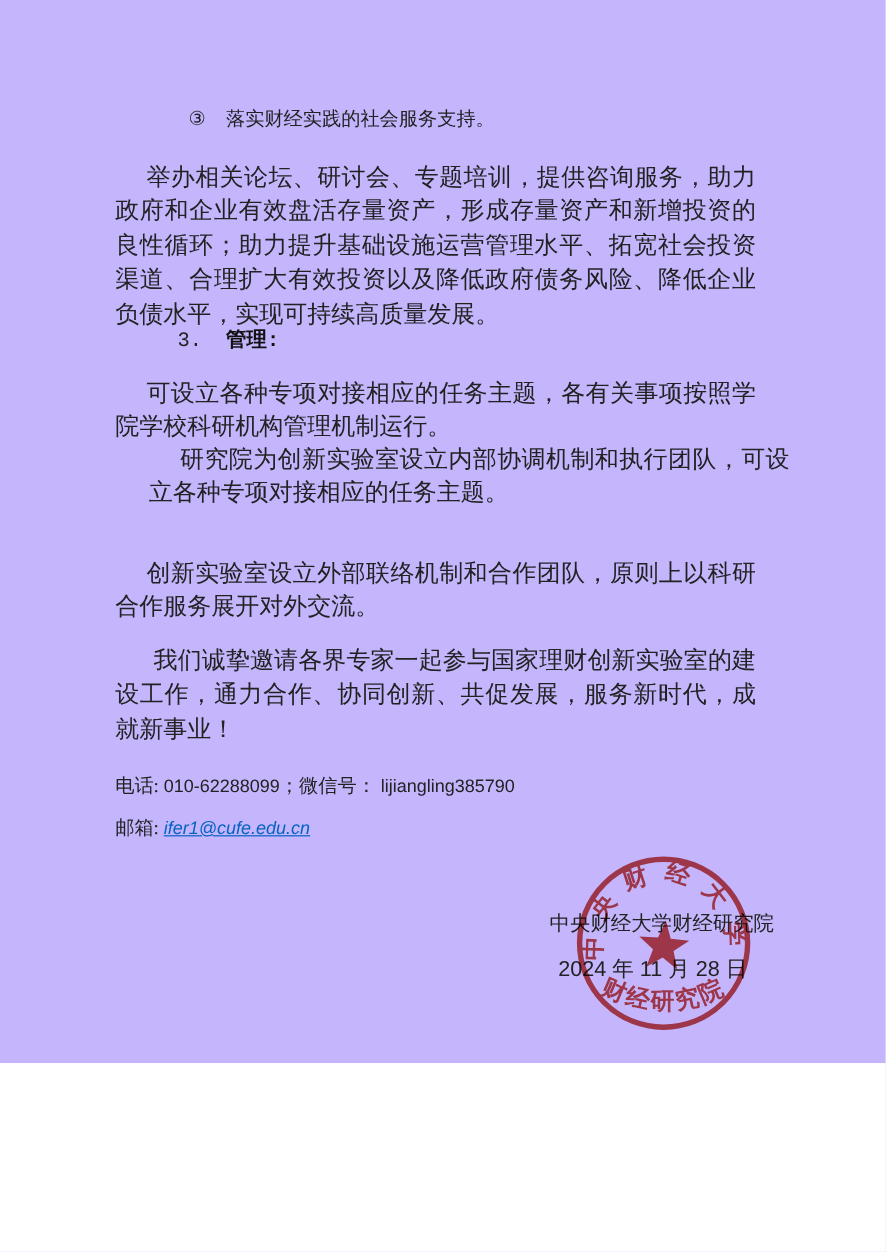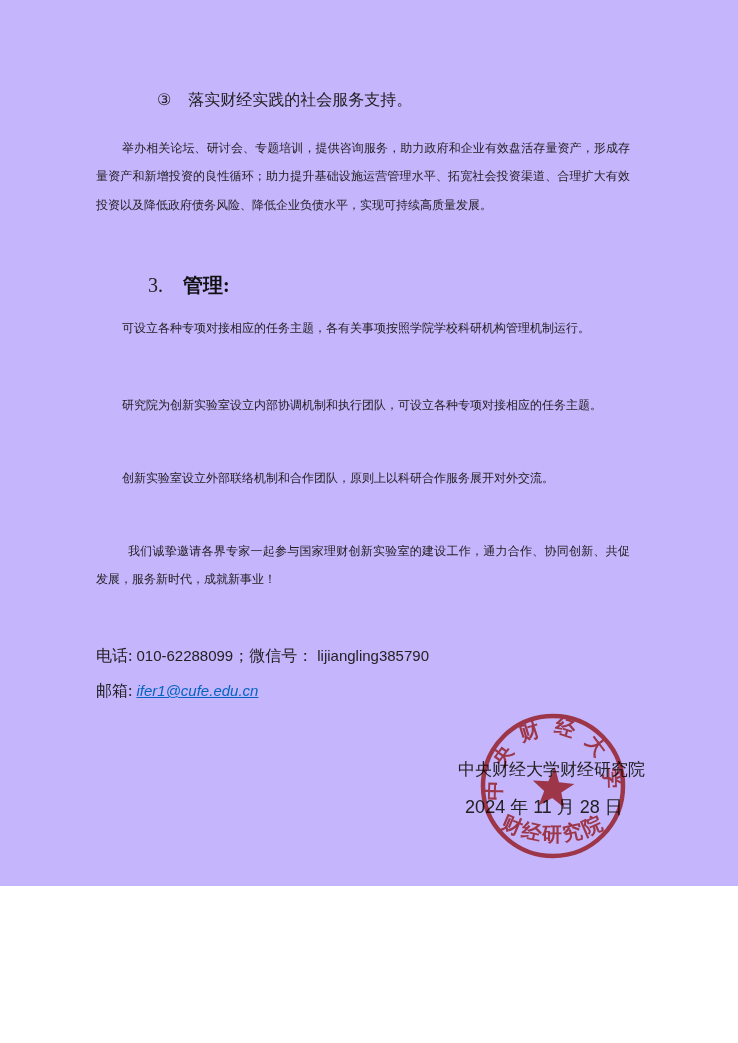--- a/index.html
+++ b/index.html
@@ -8,39 +8,39 @@
     width: 738px;
     height: 886px;
     background: #c4b5fd;
     font-family: "Liberation Serif", "DejaVu Serif", serif;
     color: #222222;
     overflow: hidden;
     padding-left: 11px;
   }
   .block { position: absolute; left: 96px; width: 534px; }
   .para {
-    font-size: 12px;
+    font-size: 20px;
     line-height: 28.4px;
     text-align: justify;
     text-justify: inter-character;
     margin: 0;
   }
   .indent { text-indent: 26px; }
   .indent-lg { text-indent: 32px; }
   .list-line {
     font-size: 16px;
     line-height: 22px;
     padding-left: 61px;
   }
   .list-marker { margin-right: 17px; }
   .heading-line {
-    font-size: 20px;
+    font-size: 17px;
     line-height: 22px;
     padding-left: 52px;
-    font-family: Liberation Serif, serif;
+    font-family: Liberation Mono, monospace;
   }
   .heading-num { margin-right: 20px; font-weight: 400; }
   .heading-title { font-weight: 700; color: #111; }
   .contact p {
     margin: 0 0 13px 0;
     font-size: 16px;
     line-height: 22px;
   }
   .latin { font-family: "Liberation Sans", "DejaVu Sans", sans-serif; font-size: 15px; }
   .email-link { text-decoration: underline; cursor: pointer; }
@@ -85,21 +85,21 @@
     <span class="list-marker">③</span><span>落实财经实践的社会服务支持。</span>
   </div>
 
   <p class="block para indent" style="top: 134px;">举办相关论坛、研讨会、专题培训，提供咨询服务，助力政府和企业有效盘活存量资产，形成存量资产和新增投资的良性循环；助力提升基础设施运营管理水平、拓宽社会投资渠道、合理扩大有效投资以及降低政府债务风险、降低企业负债水平，实现可持续高质量发展。</p>
 
   <div class="block heading-line" style="top: 274px;">
     <span class="heading-num">3.</span><span class="heading-title">管理:</span>
   </div>
 
   <p class="block para indent" style="top: 314px;">可设立各种专项对接相应的任务主题，各有关事项按照学院学校科研机构管理机制运行。</p>
-  <p class="block para indent" style="top: 391px;">研究院为创新实验室设立内部协调机制和执行团队，可设立各种专项对接相应的任务主题。</p>
+  <p class="block para indent" style="top: 369px; margin-left: 28px;">研究院为创新实验室设立内部协调机制和执行团队，可设立各种专项对接相应的任务主题。</p>
   <p class="block para indent" style="top: 464px;">创新实验室设立外部联络机制和合作团队，原则上以科研合作服务展开对外交流。</p>
   <p class="block para indent-lg" style="top: 537px;">我们诚挚邀请各界专家一起参与国家理财创新实验室的建设工作，通力合作、协同创新、共促发展，服务新时代，成就新事业！</p>
 
   <div class="block contact" style="top: 645px;">
     <p>
       <span>电话:</span>
       <span class="latin">010-62288099</span><span>；微信号：</span>
       <span class="latin">lijiangling385790</span>
     </p>
     <p>

